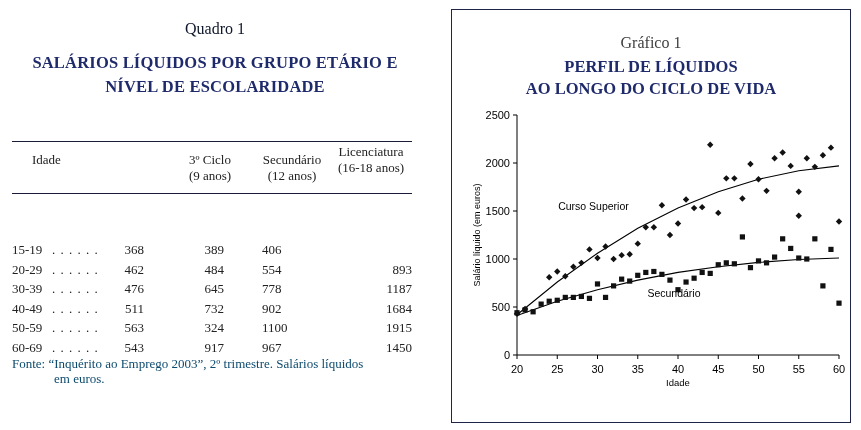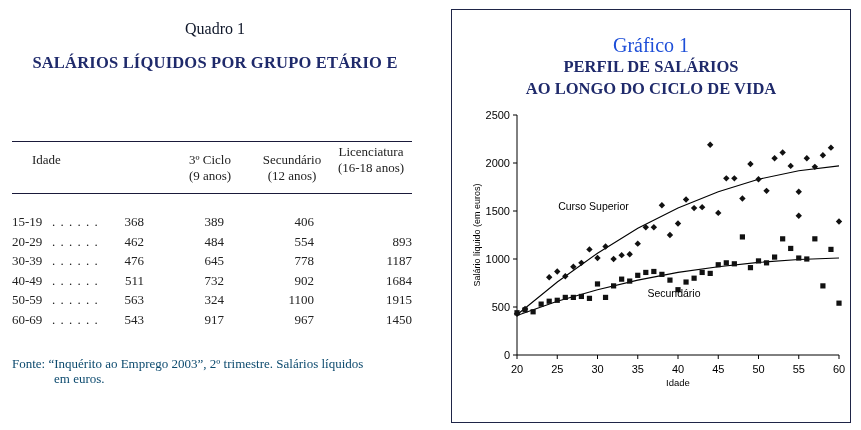--- a/index.html
+++ b/index.html
@@ -2,42 +2,43 @@
 <html><head>
 <meta charset="utf-8">
 <style>
   html,body{margin:0;padding:0;background:#ffffff;}
   body{width:861px;height:430px;position:relative;overflow:hidden;font-family:"DejaVu Serif","Liberation Serif",serif;color:#1a1a3a;}
   .left{position:absolute;left:0;top:0;width:440px;height:430px;}
   .caption{position:absolute;left:0;width:430px;text-align:center;font-family:Liberation Serif, serif;font-size:16px;color:#0f172a;top:20px;}
   .title{position:absolute;left:0;width:430px;text-align:center;font-family:"Liberation Serif",serif;font-weight:bold;font-size:16.5px;color:#1f2a6b;line-height:24px;top:51px;letter-spacing:0.2px;}
   .tbl-rule{position:absolute;left:12px;width:400px;height:1px;background:#1a1a3a;}
   .th{position:absolute;font-family:"Liberation Serif",serif;font-size:13px;color:#222;text-align:center;line-height:16px;}
-  .row{position:absolute;left:12px;width:400px;height:19px;font-family:"Liberation Serif",serif;font-size:13px;color:#222;}
+  .row{position:absolute;left:12px;width:400px;height:19px;font-family:"Liberation Serif",serif;font-size:13px;color:#222;margin-top:28px;}
   .row span{position:absolute;}
   .age{left:0;}
   .dots{left:40px;letter-spacing:1px;}
   .c1{left:80px;width:52px;text-align:right;}
   .c2{left:160px;width:52px;text-align:right;}
-  .c3{left:250px;width:52px;text-align:right;}
+  .c3{left:250px;width:52px;text-align:left;}
   .c4{left:348px;width:52px;text-align:right;}
   .source{position:absolute;left:12px;top:356px;width:410px;font-family:"Liberation Serif",serif;font-size:13px;color:#0c4a6e;line-height:15px;}
   .source .cont{display:block;padding-left:42px;}
   .panel{position:absolute;left:451px;top:9px;width:400px;height:414px;border:1.5px solid #1f2548;box-sizing:border-box;}
-  .g-caption{position:absolute;left:0;width:100%;text-align:center;top:24px;font-family:"Liberation Serif",serif;font-size:20px;color:#1d4ed8;}
+  .g-caption{position:absolute;left:0;width:100%;text-align:center;top:24px;font-family:"Liberation Serif",serif;font-size:16px;color:#404040;}
   .g-title{position:absolute;left:0;width:100%;text-align:center;top:46px;font-family:"Liberation Serif",serif;font-weight:bold;font-size:16.5px;color:#1f2a6b;line-height:22px;}
   svg text{font-family:"Liberation Sans",sans-serif;}
 </style>
 </head>
 <body>
 
 <div class="left">
   <div class="caption">Quadro 1</div>
   <div class="title">
     <div>SALÁRIOS LÍQUIDOS POR GRUPO ETÁRIO E</div>
+    <div>NÍVEL DE ESCOLARIDADE</div>
   </div>
 
   <div class="tbl-rule" style="top:141px;"></div>
 
   <div class="th" style="left:12px;top:152px;width:60px;text-align:left;padding-left:20px;">
     <div>Idade</div>
   </div>
   <div class="th" style="left:175px;top:152px;width:70px;">
     <div>3º Ciclo</div>
     <div>(9 anos)</div>
@@ -104,21 +105,21 @@
 
   <div class="source">
     <span>Fonte: “Inquérito ao Emprego 2003”, 2º trimestre. Salários líquidos</span>
     <span class="cont">em euros.</span>
   </div>
 </div>
 
 <div class="panel">
   <div class="g-caption">Gráfico 1</div>
   <div class="g-title">
-    <div>PERFIL DE SALÁRIOS</div>
+    <div>PERFIL DE LÍQUIDOS</div>
     <div>AO LONGO DO CICLO DE VIDA</div>
   </div>
   <svg id="chart" width="400" height="414" style="position:absolute;left:-1.5px;top:-1.5px;overflow:visible;">
       <line x1="66" y1="106" x2="66" y2="346" stroke="#000" stroke-width="1"></line>
       <line x1="66" y1="346" x2="388" y2="346" stroke="#000" stroke-width="1"></line>
       <line x1="62" y1="346" x2="66" y2="346" stroke="#000"></line>
       <text x="59" y="350" text-anchor="end" font-size="11" fill="#000">0</text>
       <line x1="62" y1="298" x2="66" y2="298" stroke="#000"></line>
       <text x="59" y="302" text-anchor="end" font-size="11" fill="#000">500</text>
       <line x1="62" y1="250" x2="66" y2="250" stroke="#000"></line>

